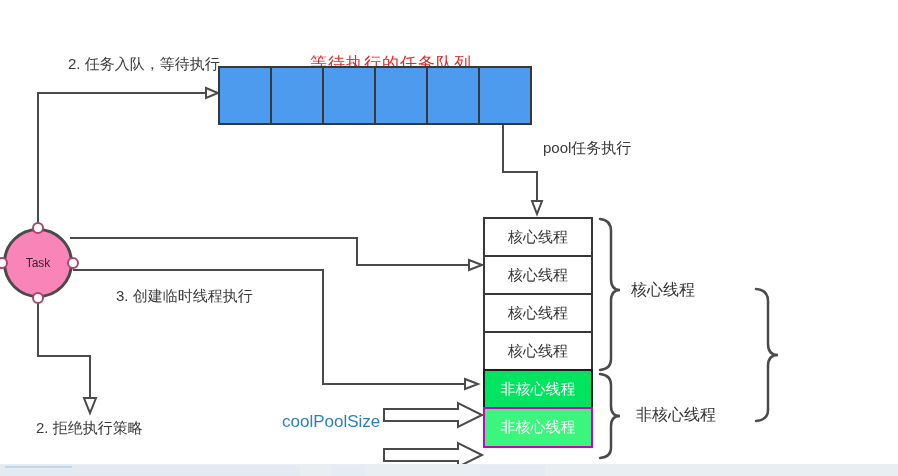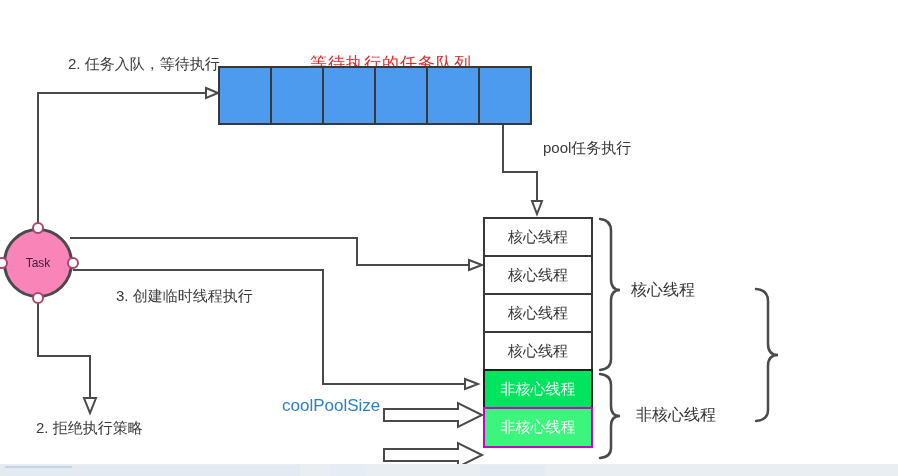--- a/index.html
+++ b/index.html
@@ -10,21 +10,21 @@
   .abs{position:absolute;}
   
   .title{left:310px;top:15px;font-size:17px;font-weight:normal;color:#E12A2A;letter-spacing:1px;margin-top:37px;}
   
   .lbl{color:#3b3b3b;font-size:15px;white-space:nowrap;}
   .lbl-step2{left:48px;top:55px;margin-left:20px;}
   .lbl-step1{left:102px;top:195px;}
   .lbl-step3{left:116px;top:287px;}
   .lbl-step4{left:36px;top:419px;}
   .lbl-pool{left:519px;top:139px;margin-left:24px;}
-  .lbl-blue{color:#2C7FC6;font-size:17px;white-space:nowrap;}
+  .lbl-blue{color:#2C7FC6;font-size:17px;white-space:nowrap;margin-top:16px;}
   .lbl-cool{left:282px;top:396px;}
   .lbl-max{left:228px;top:435px;}
   .brace-lbl{color:#333;font-size:16px;white-space:nowrap;}
   .brace-lbl-core{left:631px;top:280px;}
   .brace-lbl-noncore{left:636px;top:405px;}
   .brace-lbl-keepalive{left:786px;top:345px;font-size:17px;}
   
   .queue{left:218px;top:66px;display:flex;}
   .queue .cell{
     width:50px;height:55px;background:#4D9BEE;border:2px solid #383838;margin-left:-2px;

